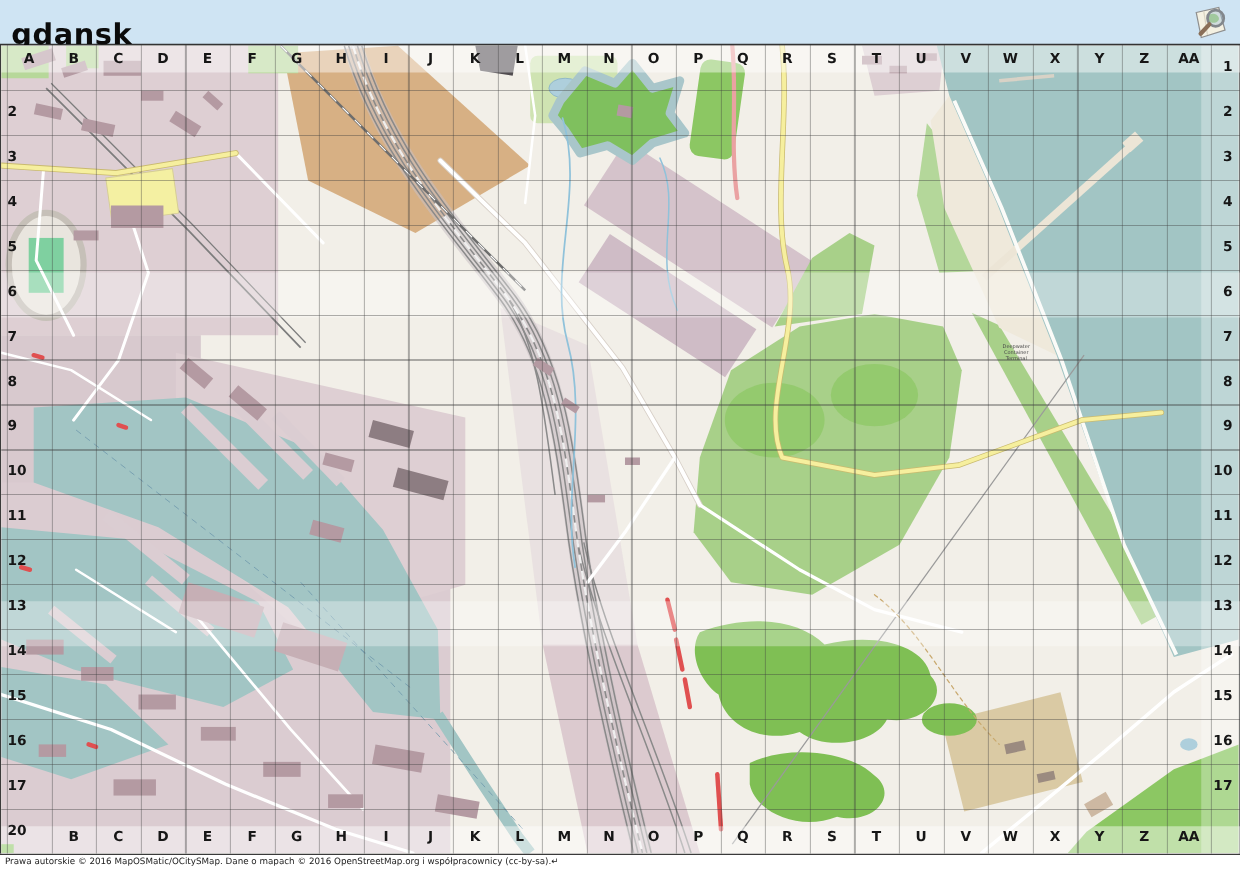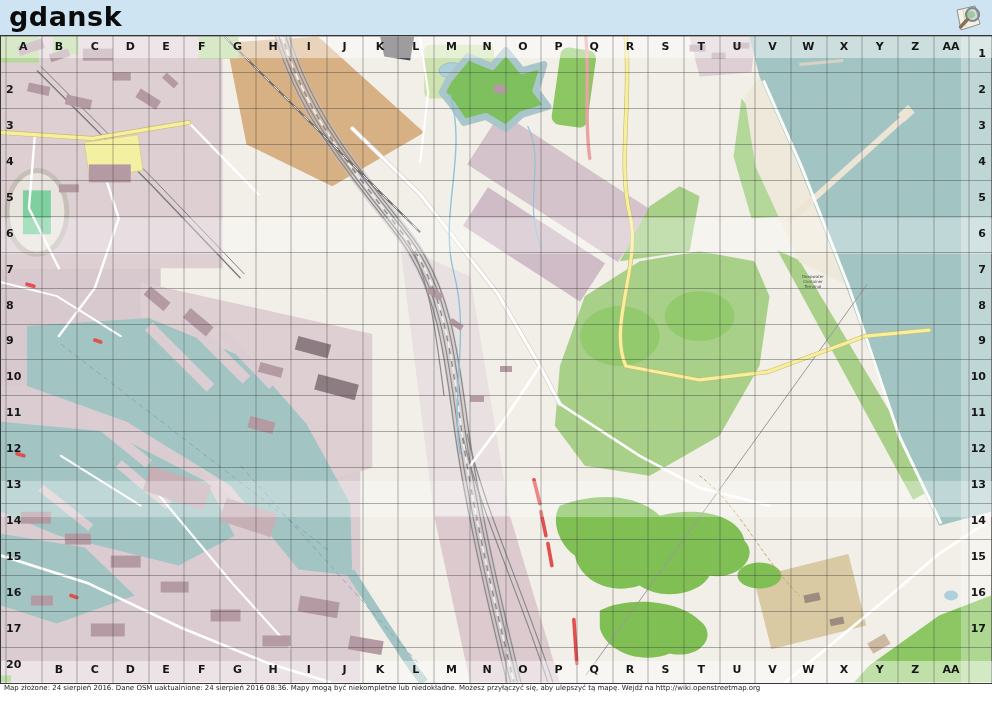--- a/index.html
+++ b/index.html
@@ -1,19 +1,19 @@
 <!DOCTYPE html>
 <html><head>
 <meta charset="utf-8">
 <style>
   html,body{margin:0;padding:0;background:#fff;}
   #poster{position:relative;width:992px;height:701px;font-family:"DejaVu Sans","Liberation Sans",sans-serif;overflow:hidden;background:#fff;}
   
   #titlebar{position:absolute;left:0;top:0;width:992px;height:36px;background:#cfe4f3;border-bottom:1px solid #333;box-sizing:border-box;}
-  #titlebar h1{margin:0;padding:0 0 0 9px;font-size:27px;line-height:33px;font-weight:bold;color:#0b0b0b;letter-spacing:.5px;}
+  #titlebar h1{margin:0;padding:12px 0 0 9px;font-size:23px;line-height:33px;font-weight:bold;color:#0b0b0b;letter-spacing:.5px;}
   #logo{position:absolute;right:8px;top:3px;width:30px;height:30px;}
   
   #map{position:absolute;left:0;top:36px;width:992px;height:647px;border-left:1px solid #3a3a3a;border-right:1px solid #3a3a3a;box-sizing:border-box;background:#f2efe8;}
   #map svg{position:absolute;left:0;top:0;}
   .strip{position:absolute;left:0;width:992px;background:rgba(255,255,255,.32);pointer-events:none;}
   .band-top{position:absolute;left:0;top:0;width:992px;height:22px;background:rgba(255,255,255,.45);}
   .band-bottom{position:absolute;left:0;top:625px;width:992px;height:22px;background:rgba(255,255,255,.45);}
   .band-right{position:absolute;left:960px;top:0;width:32px;height:647px;background:rgba(255,255,255,.30);}
   #gridlines{position:absolute;left:0;top:0;width:992px;height:647px;pointer-events:none;
      background-image:
@@ -321,16 +321,16 @@
         <span class="gnum-r" style="top: 514.13px;">15</span>
         <span class="gnum-r" style="top: 550.07px;">16</span>
         <span class="gnum-r" style="top: 586.01px;">17</span>
         <span class="maplab" style="left: 782px; top: 238px;">Deepwater
 Container
 Terminal</span>
       </div>
   </div>
 
   <div id="footer">
-    <div class="f2">Map złożone: 24 sierpień 2016. Dane OSM uaktualnione: 24 sierpień 2016 08:36. Mapy mogą być niekompletne lub niedokładne. Możesz przyłączyć się, aby ulepszyć tą mapę. Wejdź na http://wiki.openstreetmap.org</div>
+    <div class="f1">Prawa autorskie © 2016 MapOSMatic/OCitySMap. Dane o mapach © 2016 OpenStreetMap.org i współpracownicy (cc-by-sa).↵</div>
   </div>
 
 </div>
 
 </body></html>

